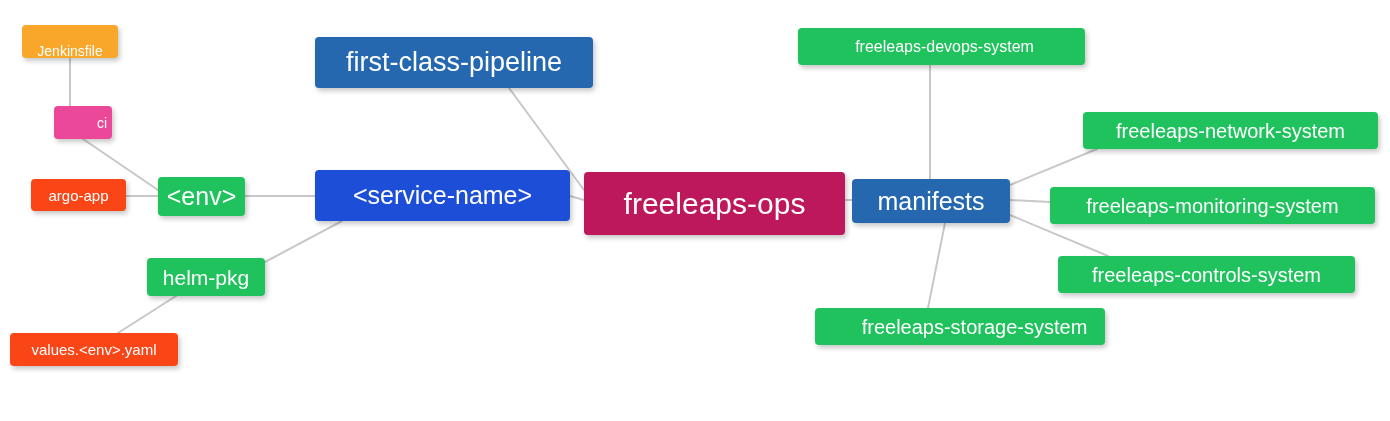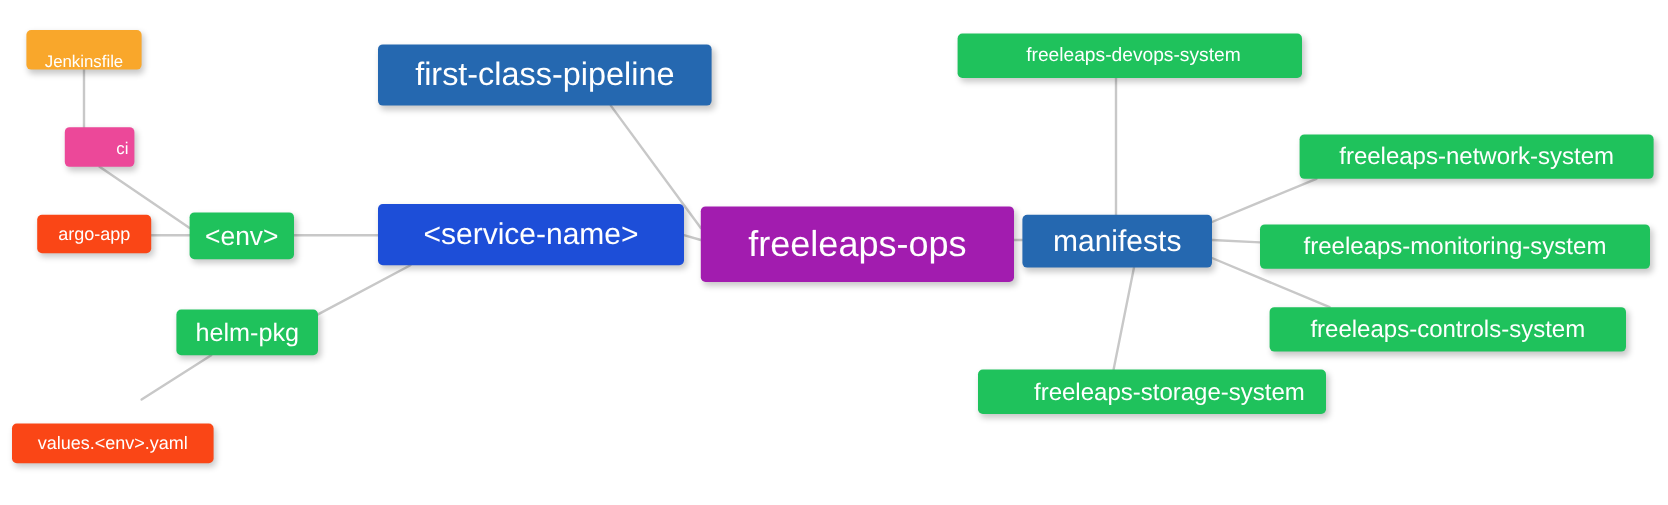--- a/index.html
+++ b/index.html
@@ -58,48 +58,48 @@
       <line x1="158" y1="196" x2="126" y2="196" stroke="#c8c8c8" stroke-width="2" stroke-linecap="round"></line>
       <line x1="70" y1="106" x2="70" y2="58" stroke="#c8c8c8" stroke-width="2" stroke-linecap="round"></line>
       <line x1="176" y1="296" x2="118" y2="333" stroke="#c8c8c8" stroke-width="2" stroke-linecap="round"></line>
       <line x1="930" y1="179" x2="930" y2="65" stroke="#c8c8c8" stroke-width="2" stroke-linecap="round"></line>
       <line x1="1010" y1="185" x2="1097" y2="149" stroke="#c8c8c8" stroke-width="2" stroke-linecap="round"></line>
       <line x1="1010" y1="200" x2="1050" y2="202" stroke="#c8c8c8" stroke-width="2" stroke-linecap="round"></line>
       <line x1="1010" y1="215" x2="1108" y2="256" stroke="#c8c8c8" stroke-width="2" stroke-linecap="round"></line>
       <line x1="945" y1="223" x2="928" y2="308" stroke="#c8c8c8" stroke-width="2" stroke-linecap="round"></line>
     </svg>
   <div id="nodes-layer">
-      <div class="node" style="left: 584px; top: 172px; width: 261px; height: 63px; background: #a21caf; font-size: 30px; text-align: center;">
+      <div class="node" style="left: 584px; top: 172px; width: 261px; height: 63px; background: #be185d; font-size: 30px; text-align: center;">
         <span class="node-label">freeleaps-ops</span>
       </div>
       <div class="node" style="left: 315px; top: 37px; width: 278px; height: 51px; background: rgb(37, 104, 176); font-size: 27px;">
         <span class="node-label">first-class-pipeline</span>
       </div>
       <div class="node" style="left: 315px; top: 170px; width: 255px; height: 51px; background: #1d4ed8; font-size: 25px;">
         <span class="node-label">&lt;service-name&gt;</span>
       </div>
       <div class="node" style="left: 852px; top: 179px; width: 158px; height: 44px; background: rgb(37, 104, 176); font-size: 25px;">
         <span class="node-label">manifests</span>
       </div>
-      <div class="node" style="left: 158px; top: 177px; width: 87px; height: 39px; background: rgb(31, 194, 92); font-size: 22px;">
+      <div class="node" style="left: 158px; top: 177px; width: 87px; height: 39px; background: rgb(31, 194, 92); font-size: 25px;">
         <span class="node-label">&lt;env&gt;</span>
       </div>
       <div class="node" style="left: 147px; top: 258px; width: 118px; height: 38px; background: rgb(31, 194, 92); font-size: 21px;">
         <span class="node-label">helm-pkg</span>
       </div>
       <div class="node" style="left: 22px; top: 25px; width: 96px; height: 33px; background: rgb(249, 167, 43); font-size: 14px; align-items: flex-end;">
         <span class="node-label">Jenkinsfile</span>
       </div>
       <div class="node" style="left: 54px; top: 106px; width: 32px; height: 33px; background: #ec4899; font-size: 14px; padding-left: 48px;">
         <span class="node-label">ci</span>
       </div>
       <div class="node" style="left: 31px; top: 179px; width: 95px; height: 32px; background: rgb(250, 70, 22); font-size: 15px; align-items: center;">
         <span class="node-label">argo-app</span>
       </div>
-      <div class="node" style="left: 10px; top: 333px; width: 168px; height: 33px; background: rgb(250, 70, 22); font-size: 15px; margin-top: 20px;">
+      <div class="node" style="left: 10px; top: 333px; width: 168px; height: 33px; background: rgb(250, 70, 22); font-size: 15px;">
         <span class="node-label">values.&lt;env&gt;.yaml</span>
       </div>
       <div class="node" style="left: 798px; top: 28px; width: 287px; height: 37px; background: rgb(31, 194, 92); font-size: 16px; padding-left: 16px;">
         <span class="node-label">freeleaps-devops-system</span>
       </div>
       <div class="node" style="left: 1055px; top: 112px; width: 295px; height: 37px; background: rgb(31, 194, 92); font-size: 20px; margin-left: 28px;">
         <span class="node-label">freeleaps-network-system</span>
       </div>
       <div class="node" style="left: 1050px; top: 187px; width: 325px; height: 37px; background: rgb(31, 194, 92); font-size: 20px;">
         <span class="node-label">freeleaps-monitoring-system</span>

